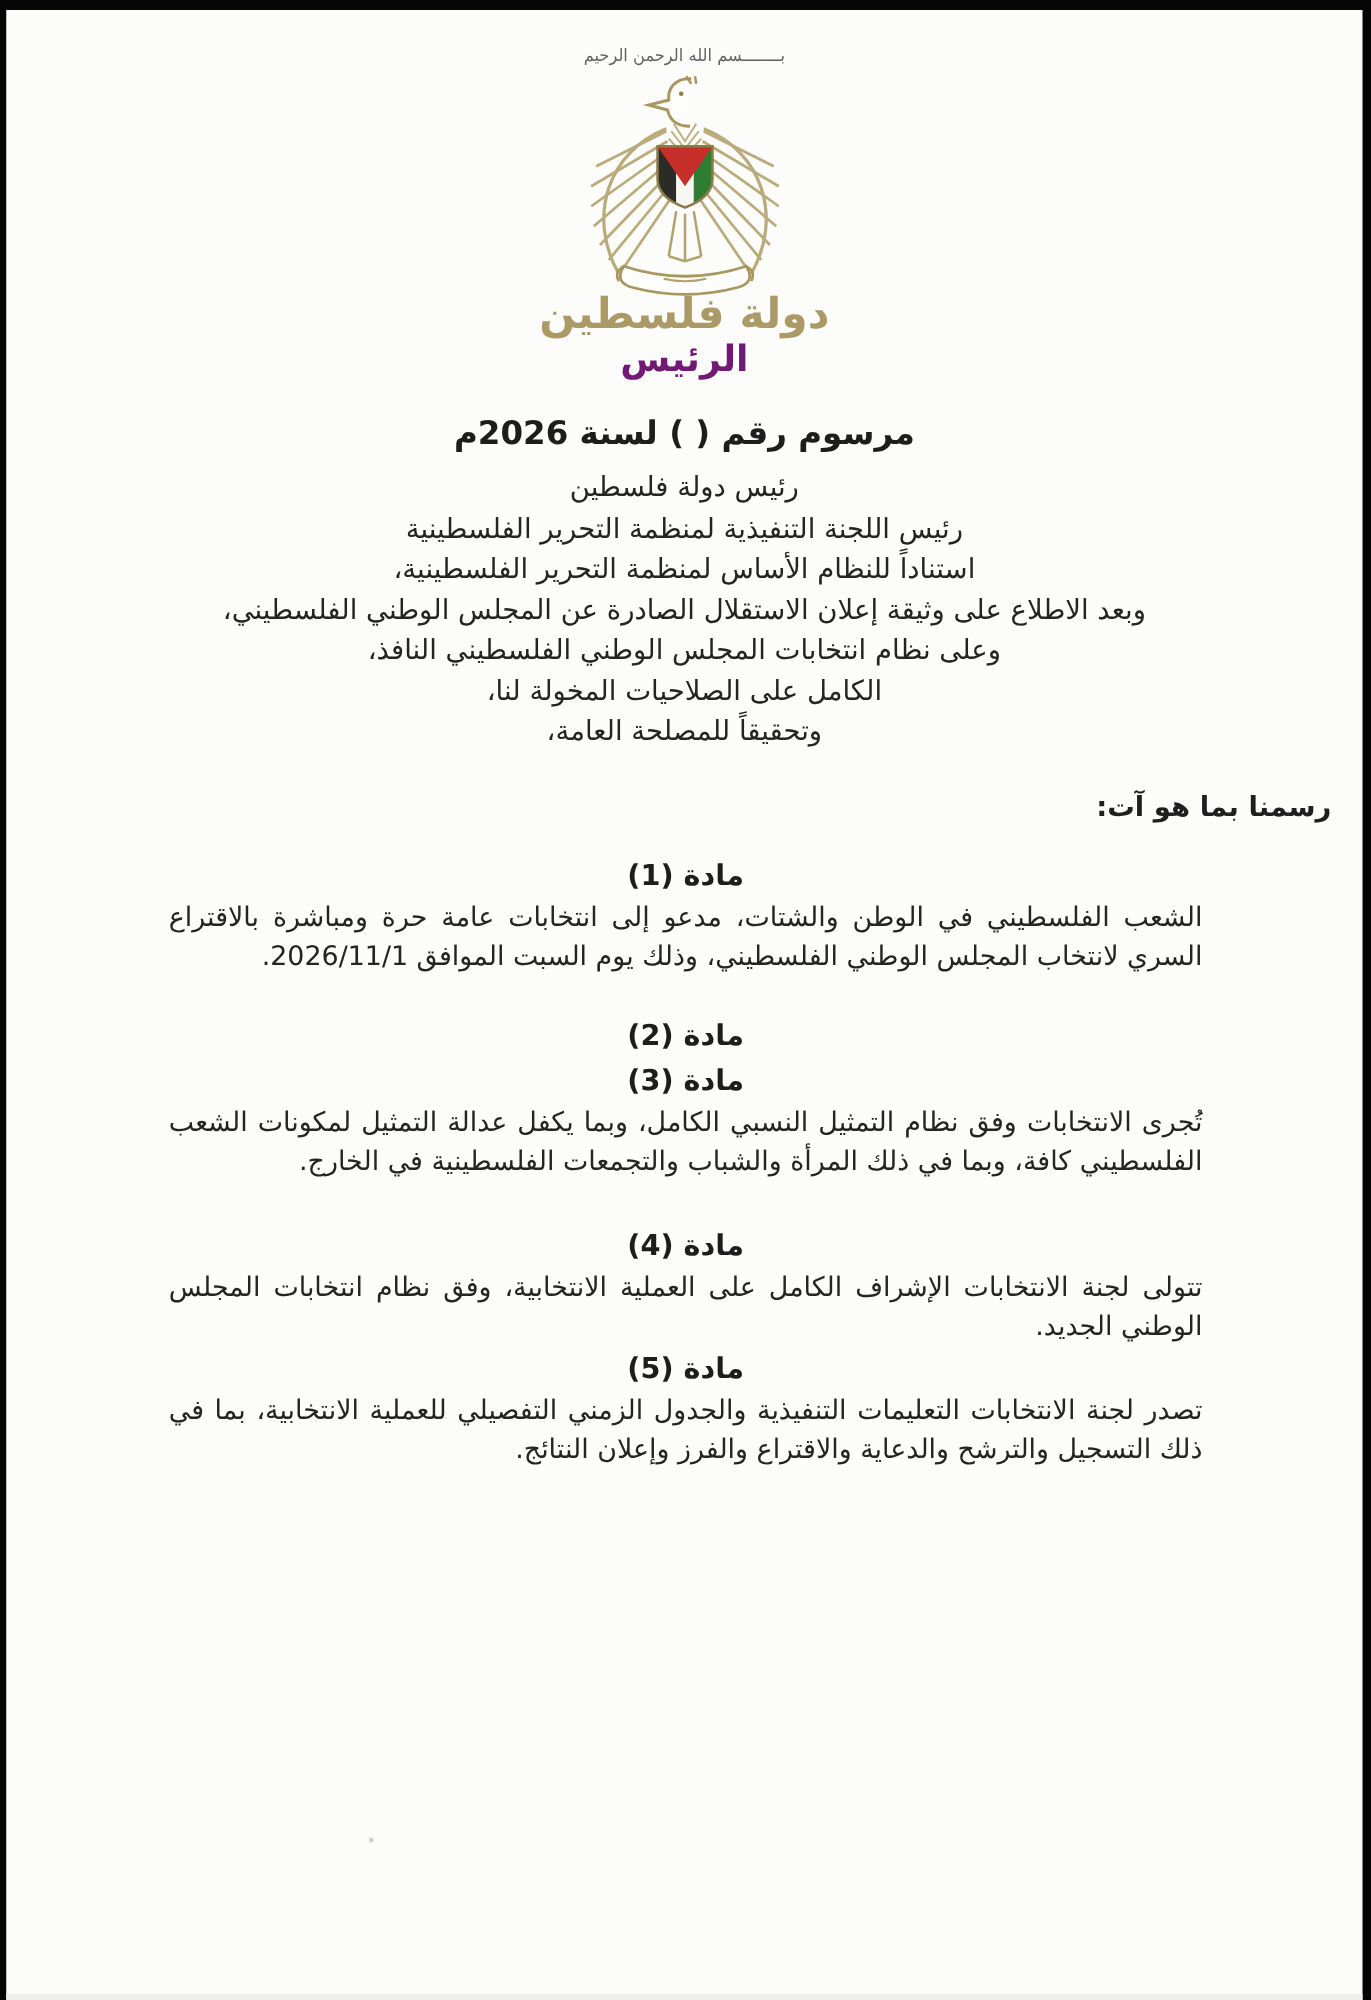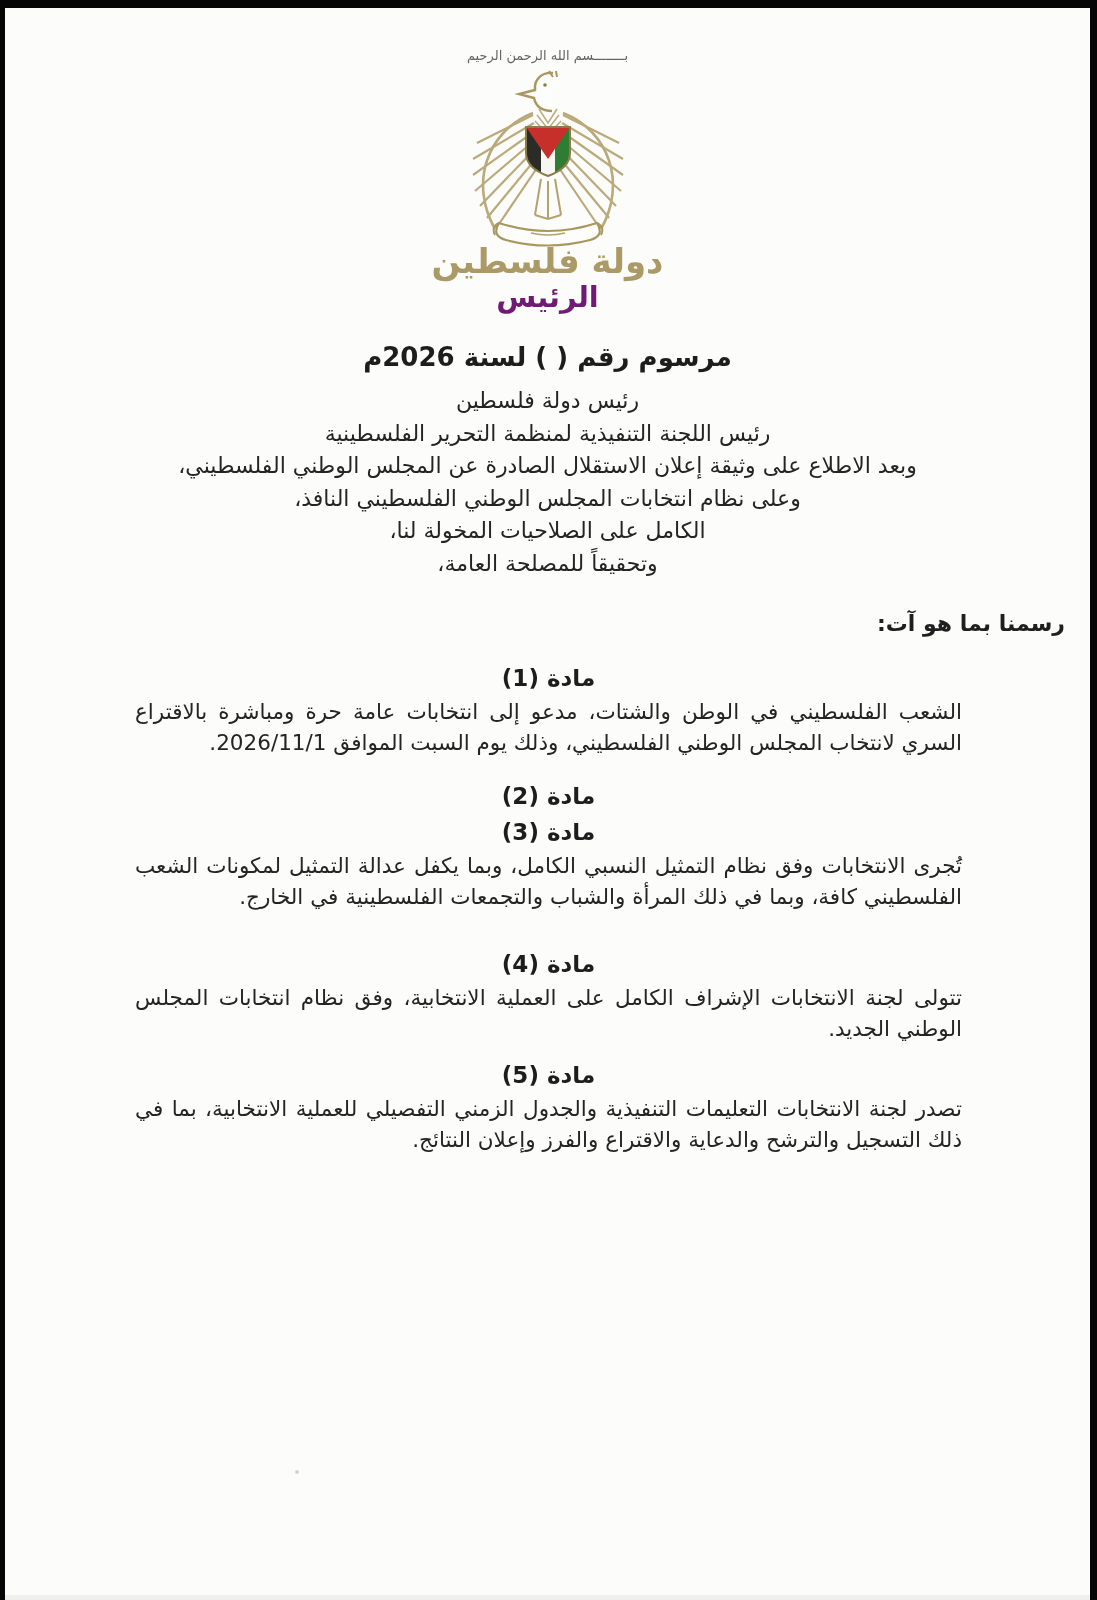--- a/index.html
+++ b/index.html
@@ -13,21 +13,21 @@
     position:absolute;top:8px;left:5px;right:7px;bottom:0;
     background:#fcfcfb;
     direction:rtl;
     color:#222;
   }
   .bottom-edge{
     position:absolute;left:0;right:0;bottom:0;height:5px;
     background:#efefec;
   }
   
-  .emblem-block{text-align:center;padding-top:40px;}
+  .emblem-block{text-align:center;padding-top:30px;}
   .bismillah{
     font-size:13px;color:#3c3c3c;opacity:.8;
     letter-spacing:-0.5px;
     transform:scaleY(1.05);
     margin-bottom:2px;
   }
   .emblem-svg{display:block;margin:2px auto 0 auto;}
   .state-name{
     font-size:34px;font-weight:bold;color:#ab9a66;
     letter-spacing:1px;line-height:40px;margin-top:-6px;
@@ -58,24 +58,24 @@
   .article h2{
     text-align:center;font-size:23px;font-weight:bold;color:#1d1d1d;
     margin:0;line-height:32px;
   }
   .article p{
     margin:2px 0 0 0;
     font-size:21.5px;line-height:31px;color:#242424;
     text-align:justify;text-align-last:right;
   }
   .art-1 h2{margin-top:22px;}
-  .art-2 h2{margin-top:22px;}
+  .art-2 h2{margin-top:32px;}
   .art-3 h2{margin-top:4px;}
   .art-4 h2{margin-top:36px;text-align:center;}
-  .art-5 h2{margin-top:15px;}
+  .art-5 h2{margin-top:2px;}
   .scan-dot{
     position:absolute;left:290px;top:1462px;width:4px;height:4px;
     border-radius:50%;background:#c9c9c4;opacity:.8;
   }
 </style>
 </head>
 <body>
 
 <div class="page">
 
@@ -146,20 +146,21 @@
 
     <div class="state-name">دولة فلسطين</div>
     <div class="office-name">الرئيس</div>
   </div>
 
   <h1 class="decree-title">مرسوم رقم (   ) لسنة 2026م</h1>
 
   <div class="preamble">
     <div>رئيس دولة فلسطين</div>
     <div>رئيس اللجنة التنفيذية لمنظمة التحرير الفلسطينية</div>
+    <div>استناداً للنظام الأساس لمنظمة التحرير الفلسطينية،</div>
     <div>وبعد الاطلاع على وثيقة إعلان الاستقلال الصادرة عن المجلس الوطني الفلسطيني،</div>
     <div>وعلى نظام انتخابات المجلس الوطني الفلسطيني النافذ،</div>
     <div>الكامل على الصلاحيات المخولة لنا،</div>
     <div>وتحقيقاً للمصلحة العامة،</div>
   </div>
 
   <div class="decree-clause">رسمنا بما هو آت:</div>
 
   <div class="content">
     <section class="article art-1">

